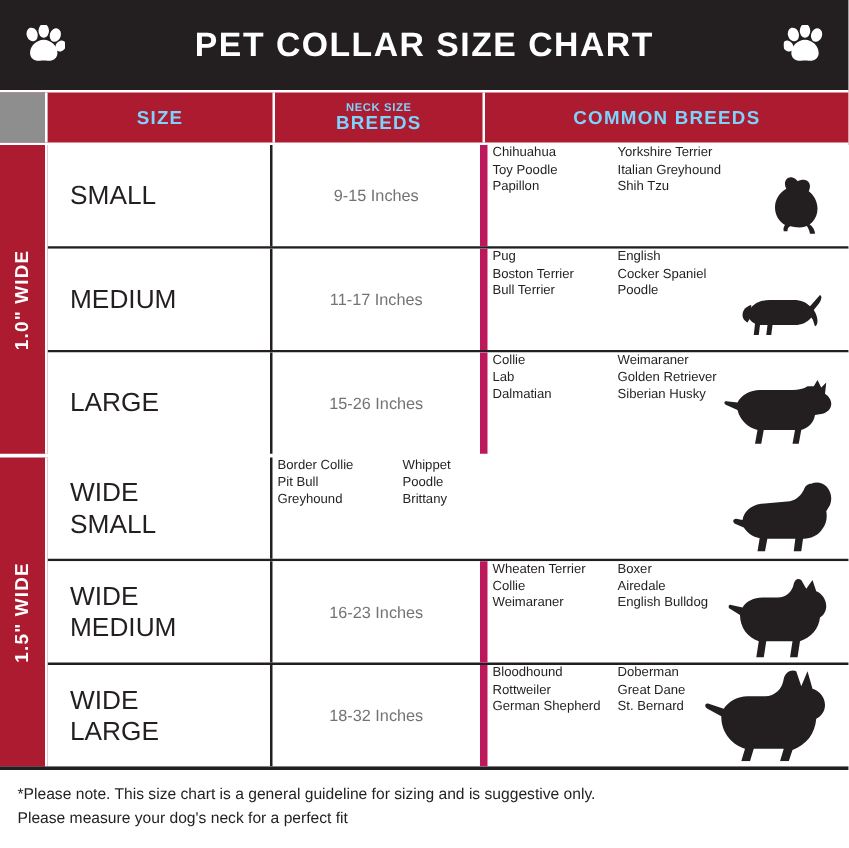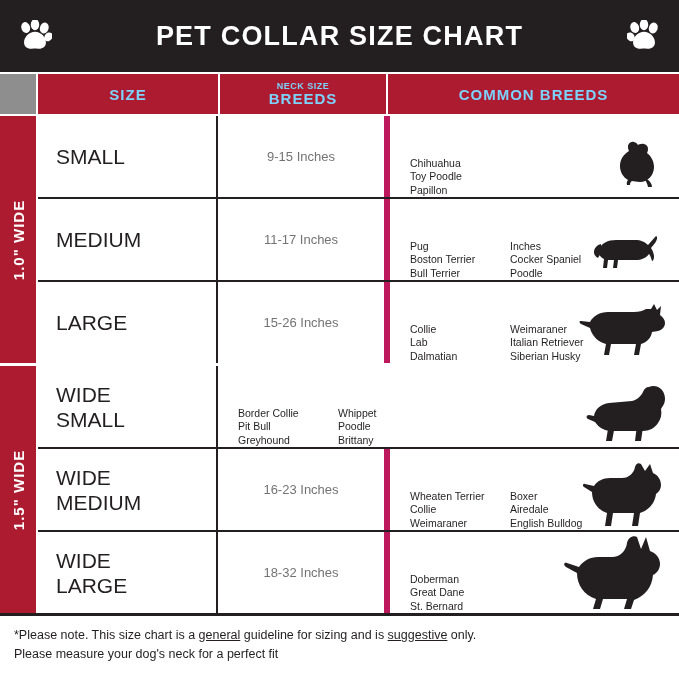--- a/index.html
+++ b/index.html
@@ -128,23 +128,23 @@
     display: flex;
     align-items: center;
     justify-content: center;
     font-size: 13px;
     color: #737373;
     border-right: 6px solid #be185d;
   }
   .row .breeds {
     flex: 1;
     display: flex;
-    align-items: flex-end;
+    align-items: flex-start;
     position: relative;
-    padding-left: 20px;
+    padding-left: 4px;
     box-sizing: border-box;
   }
   .breed-col {
     font-size: 10.5px;
     line-height: 13.5px;
     color: #231f20;
   }
   .breed-col.first { width: 100px; }
   .breed-col.second { width: 110px; }
   .silhouette {
@@ -155,21 +155,21 @@
   .silhouette svg { display: block; }
 
   
   .footer {
     border-top: 3px solid #231f20;
     padding: 10px 14px 0 14px;
     font-size: 12.5px;
     color: #231f20;
     line-height: 19px;
   }
-  .footer .u { text-decoration: underline; }
+  .footer .u { }
 </style>
 </head>
 <body>
 
 <div class="chart">
 
   <div class="header">
     <svg class="paw left" viewBox="0 0 40 38">
       <ellipse cx="9" cy="9" rx="5.2" ry="6.6" fill="#ffffff" transform="rotate(-18 9 9)"></ellipse>
       <ellipse cx="20" cy="5.5" rx="5" ry="6.6" fill="#ffffff"></ellipse>
@@ -205,40 +205,45 @@
 
       <div class="row">
         <div class="size">SMALL</div>
         <div class="length">9-15   Inches</div>
         <div class="breeds">
           <div class="breed-col first">
             <div>Chihuahua</div>
             <div>Toy Poodle</div>
             <div>Papillon</div>
           </div>
+          <div class="breed-col second">
+            <div>Yorkshire Terrier</div>
+            <div>Italian Greyhound</div>
+            <div>Shih Tzu</div>
+          </div>
           <div class="silhouette">
             <svg width="62" height="54" viewBox="0 0 62 54">
               <path fill="#231f20" d="M20 12c-3-6 1-10 5-9 3 .8 4 3 4 3s3-1.6 6-1c4 .8 5 5 3 9 4 3 7 8 7 14 0 8-6 15-14 15-4 0-6-1-8-1-2 1-2 3-2 4h-3c-.6-2 0-4 1-5-5-3-8-8-8-14 0-7 4-12 9-15z"></path>
               <path fill="#231f20" d="M38 40c3 2 5 5 5 8h-4c-.5-3-1.6-5-3-7z"></path>
             </svg>
           </div>
         </div>
       </div>
 
       <div class="row">
         <div class="size">MEDIUM</div>
         <div class="length">11-17 Inches</div>
         <div class="breeds">
           <div class="breed-col first">
             <div>Pug</div>
             <div>Boston Terrier</div>
             <div>Bull Terrier</div>
           </div>
           <div class="breed-col second">
-            <div>Inches</div>
+            <div>English</div>
             <div>Cocker Spaniel</div>
             <div>Poodle</div>
           </div>
           <div class="silhouette">
             <svg width="86" height="48" viewBox="0 0 86 48">
               <path fill="#231f20" d="M14 22c2-7 9-10 17-10h19c6 0 10 2 13 5l8-9c2 1 1 4-1 7l-4 5c2 3 3 6 3 9 0 2-1 4-2 4-1-2-1-5-3-7-3 4-8 6-13 6H33l-1 8h-4l1-8h-6l-1 8h-4l1-9c-4-2-6-5-5-9z"></path>
               <path fill="#231f20" d="M16 16c-4 1-7 4-7 8 0 3 2 5 4 6l3-5z"></path>
             </svg>
           </div>
         </div>
@@ -248,21 +253,21 @@
         <div class="size">LARGE</div>
         <div class="length">15-26 Inches</div>
         <div class="breeds">
           <div class="breed-col first">
             <div>Collie</div>
             <div>Lab</div>
             <div>Dalmatian</div>
           </div>
           <div class="breed-col second">
             <div>Weimaraner</div>
-            <div>Italian Retriever</div>
+            <div>Golden Retriever</div>
             <div>Siberian Husky</div>
           </div>
           <div class="silhouette">
             <svg width="96" height="56" viewBox="0 0 96 56">
               <path fill="#231f20" d="M76 6l3-5 3 6 4-4-1 9c3 2 5 5 5 8 0 4-3 7-7 8l-6 1c-1 6-5 10-11 12l-2 11h-5l2-11H36l-2 11h-5l2-11c-8-2-14-8-16-16l-9-4c-2-1-2-3 0-3l9 1c3-6 10-10 18-10h26c5 0 9-1 12-3z"></path>
             </svg>
           </div>
         </div>
       </div>
 
@@ -331,20 +336,25 @@
 
       <div class="row">
         <div class="size">
           <span>
             <span class="two-line">WIDE</span>
             <span class="two-line">LARGE</span>
           </span>
         </div>
         <div class="length">18-32 Inches</div>
         <div class="breeds">
+          <div class="breed-col first">
+            <div>Bloodhound</div>
+            <div>Rottweiler</div>
+            <div>German Shepherd</div>
+          </div>
           <div class="breed-col second">
             <div>Doberman</div>
             <div>Great Dane</div>
             <div>St. Bernard</div>
           </div>
           <div class="silhouette">
             <svg width="112" height="74" viewBox="0 0 112 74">
               <path fill="#231f20" d="M78 2l4 12 5-12 4 14c6 2 10 7 10 13 0 5-3 9-7 11-1 12-8 21-19 25l-3 9h-7l3-10H44l-3 10h-7l3-10C25 60 18 50 18 38l-11-6c-3-2-2-5 1-4l12 4c4-6 11-10 19-10h14c8 0 14-6 15-14 1-5 6-8 10-6z"></path>
             </svg>
           </div>

